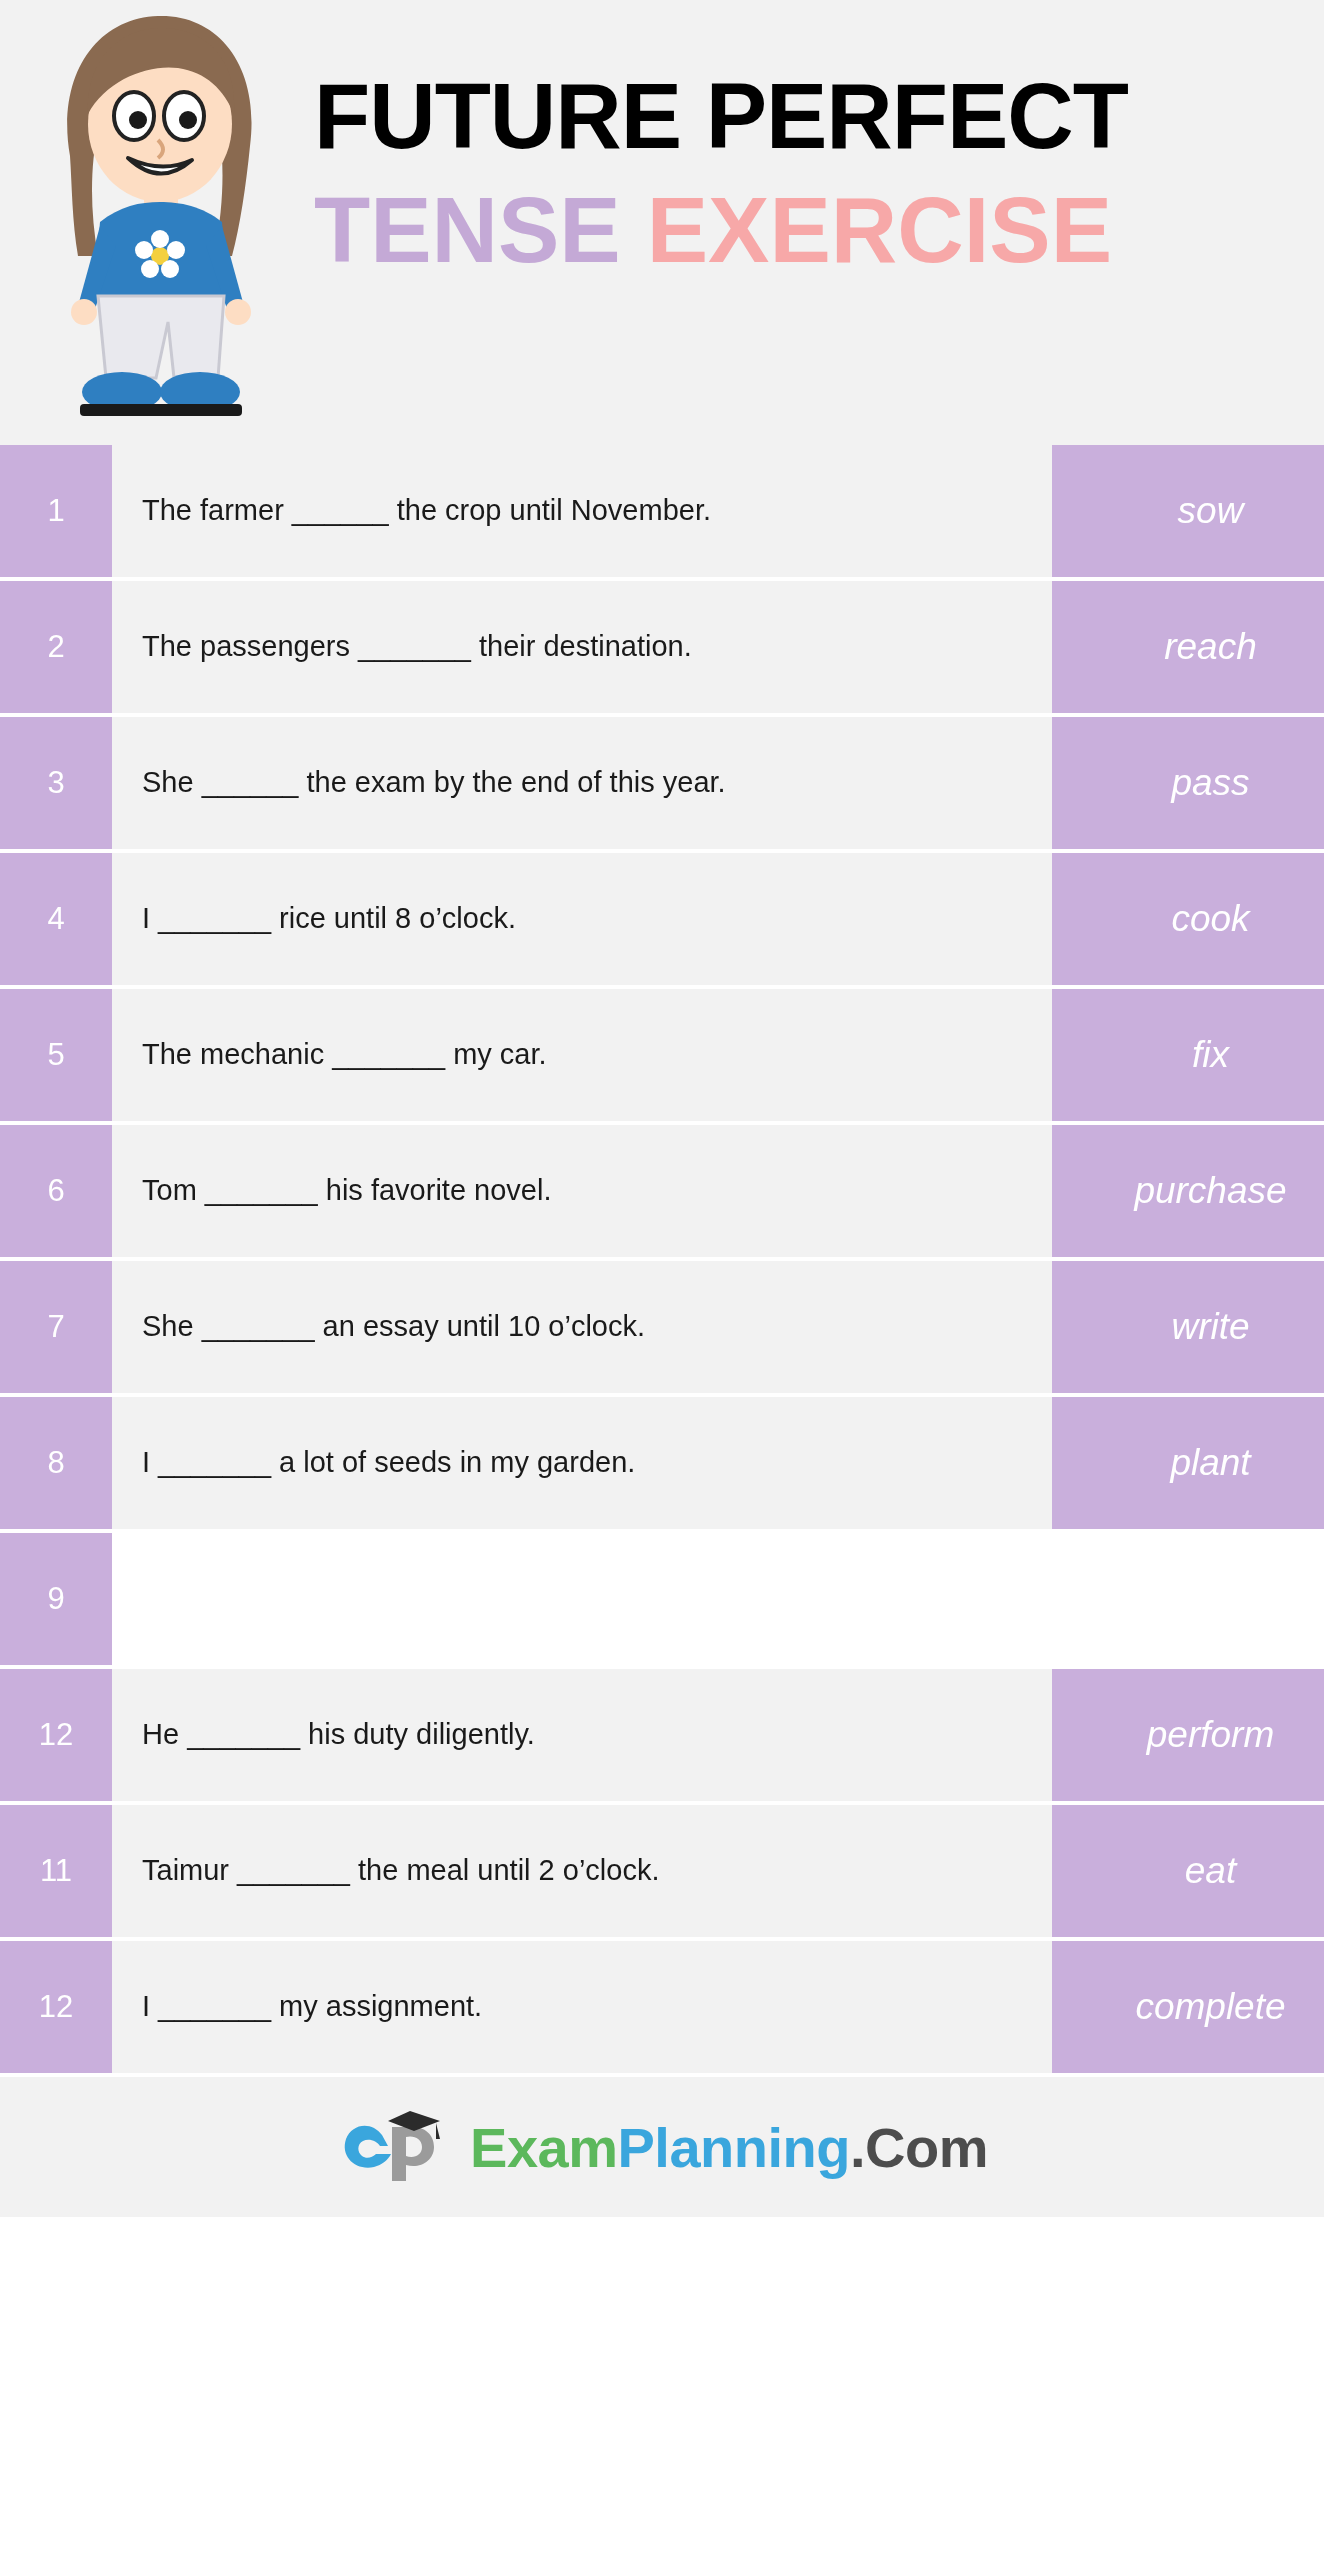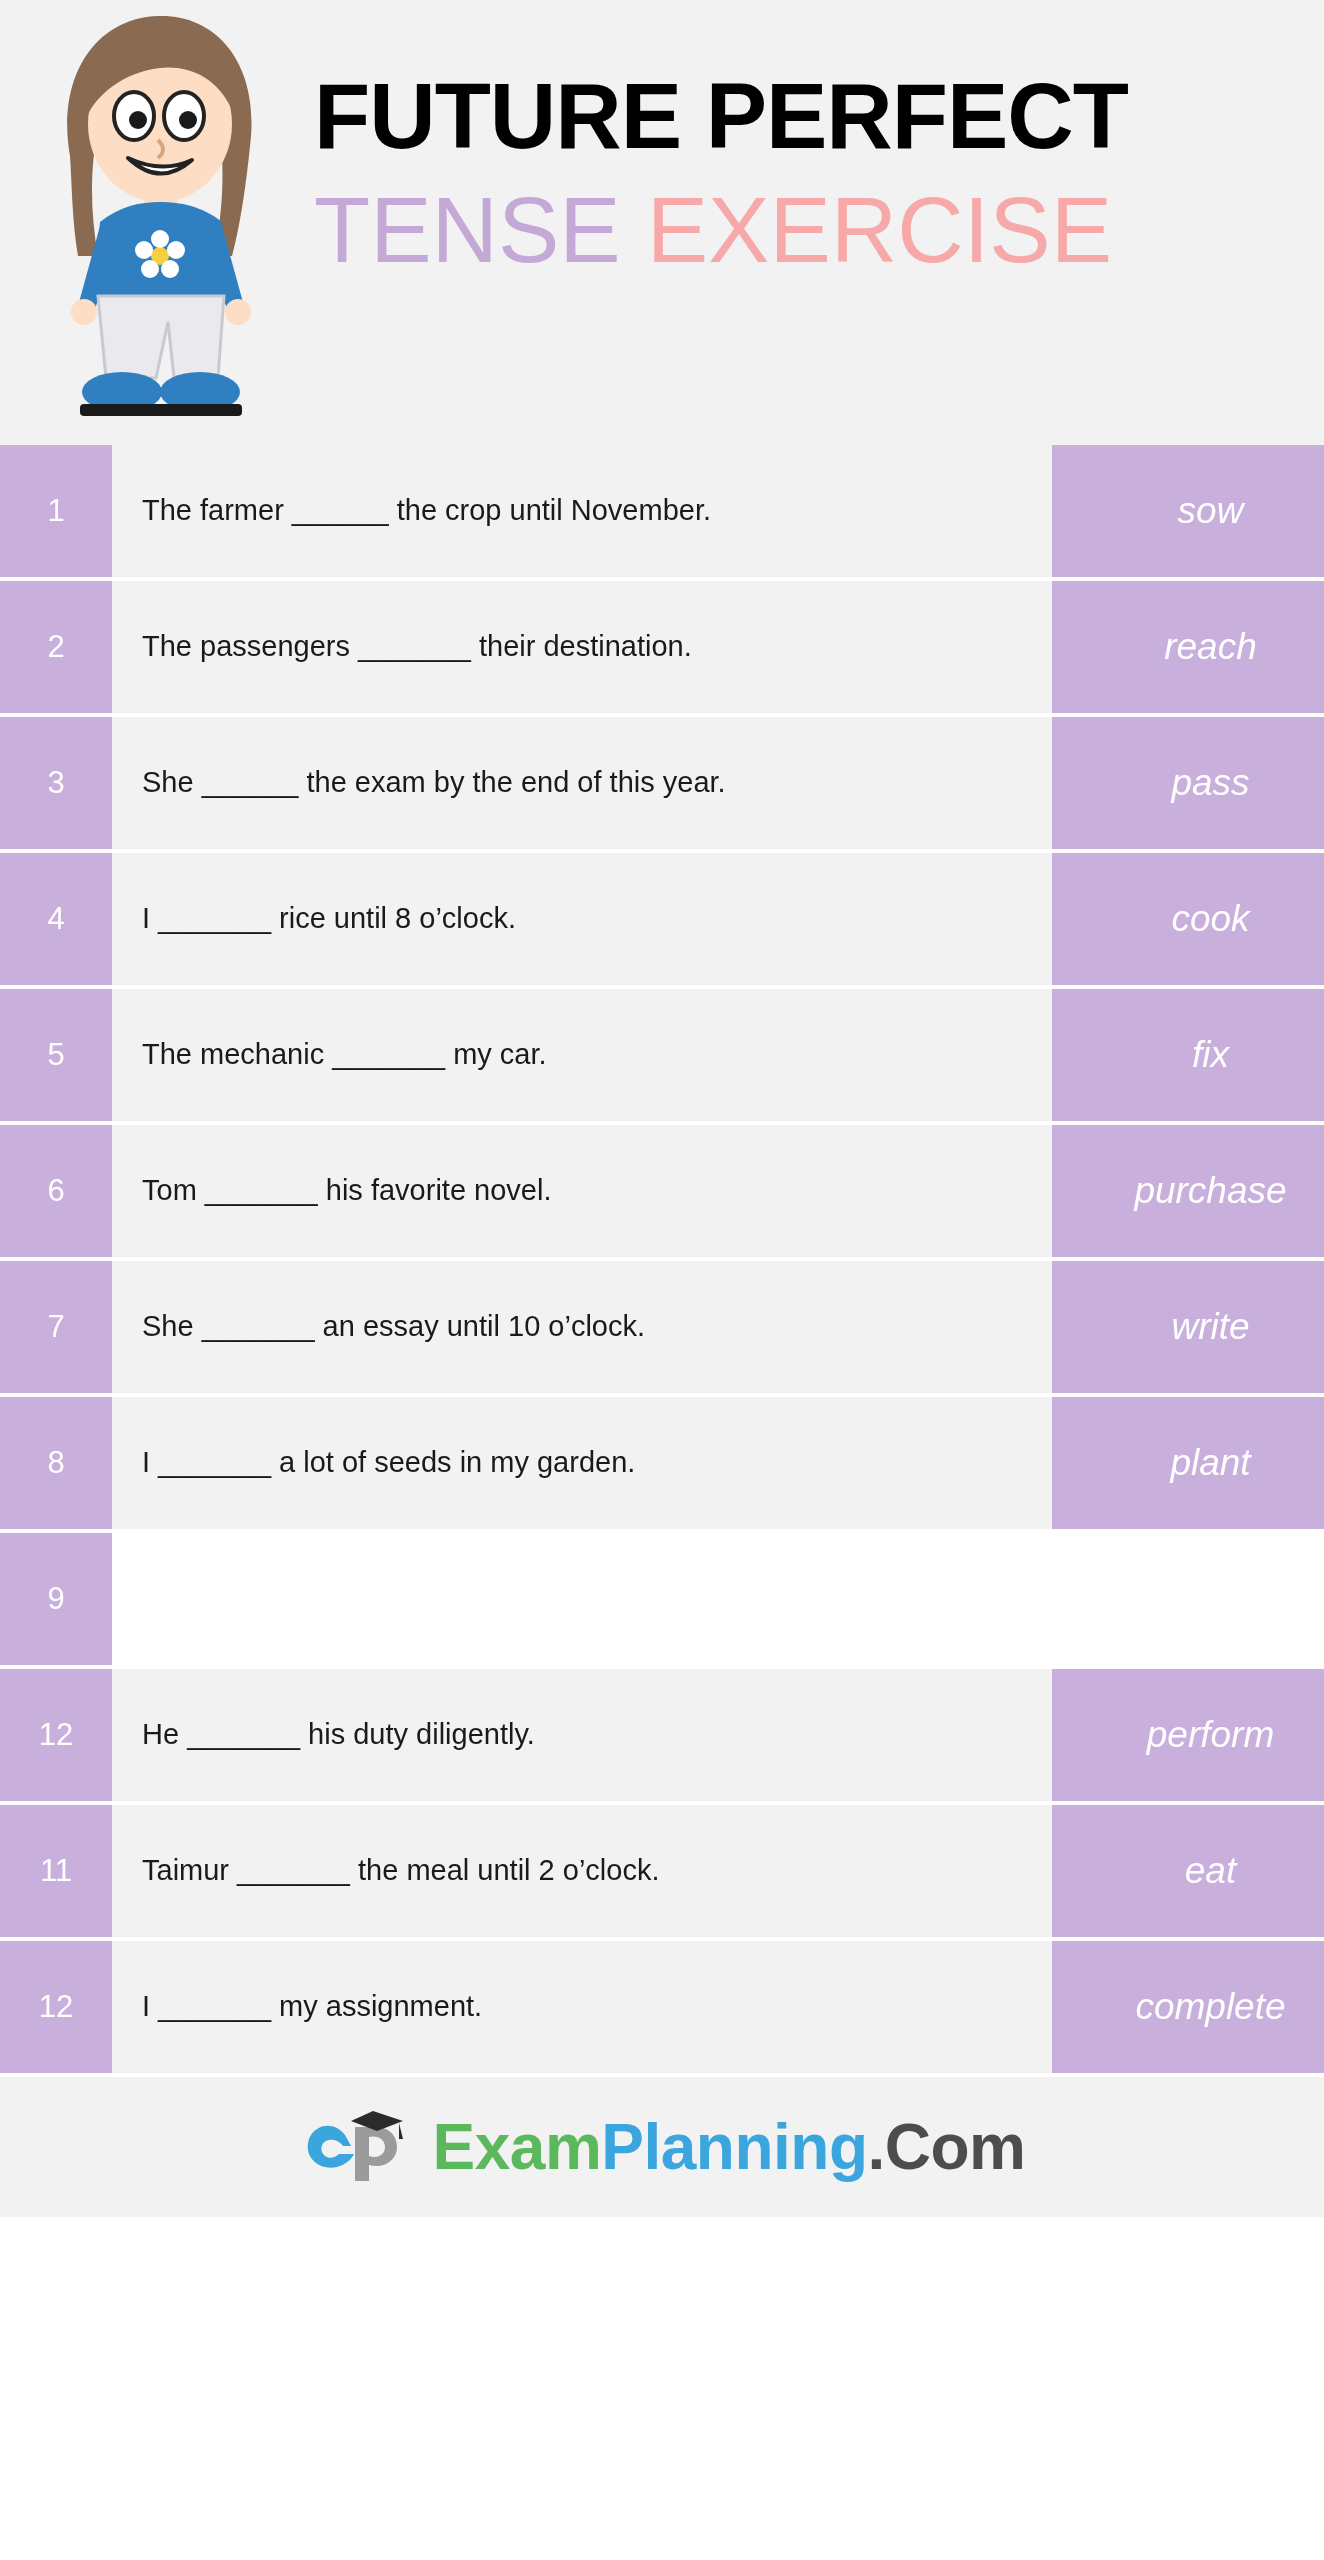--- a/index.html
+++ b/index.html
@@ -46,21 +46,21 @@
     font-size: 92px;
     font-weight: bold;
     letter-spacing: -1px;
     color: #000000;
     line-height: 1.0;
     white-space: nowrap;
   }
   .title-line2 {
     margin-top: 22px;
     font-size: 92px;
-    font-weight: normal;
+    font-weight: bold;
     letter-spacing: 0px;
     line-height: 1.0;
     white-space: nowrap;
   }
   .word-tense { color: #c4a9d6; }
   .word-exercise { color: #f7a8a8; margin-left: 26px; }
 
   
   .table {
     width: 100%;
@@ -121,21 +121,21 @@
     align-items: center;
     justify-content: center;
     gap: 16px;
   }
   .logo-mark {
     position: relative;
     width: 118px;
     height: 84px;
   }
   .brand {
-    font-size: 64px;
+    font-size: 56px;
     font-weight: bold;
     letter-spacing: -0.5px;
     white-space: nowrap;
   }
   .brand .exam { color: #5cb85c; }
   .brand .planning { color: #3aa6dd; }
   .brand .com { color: #4d4d4d; }
 </style>
 </head>
 <body>

